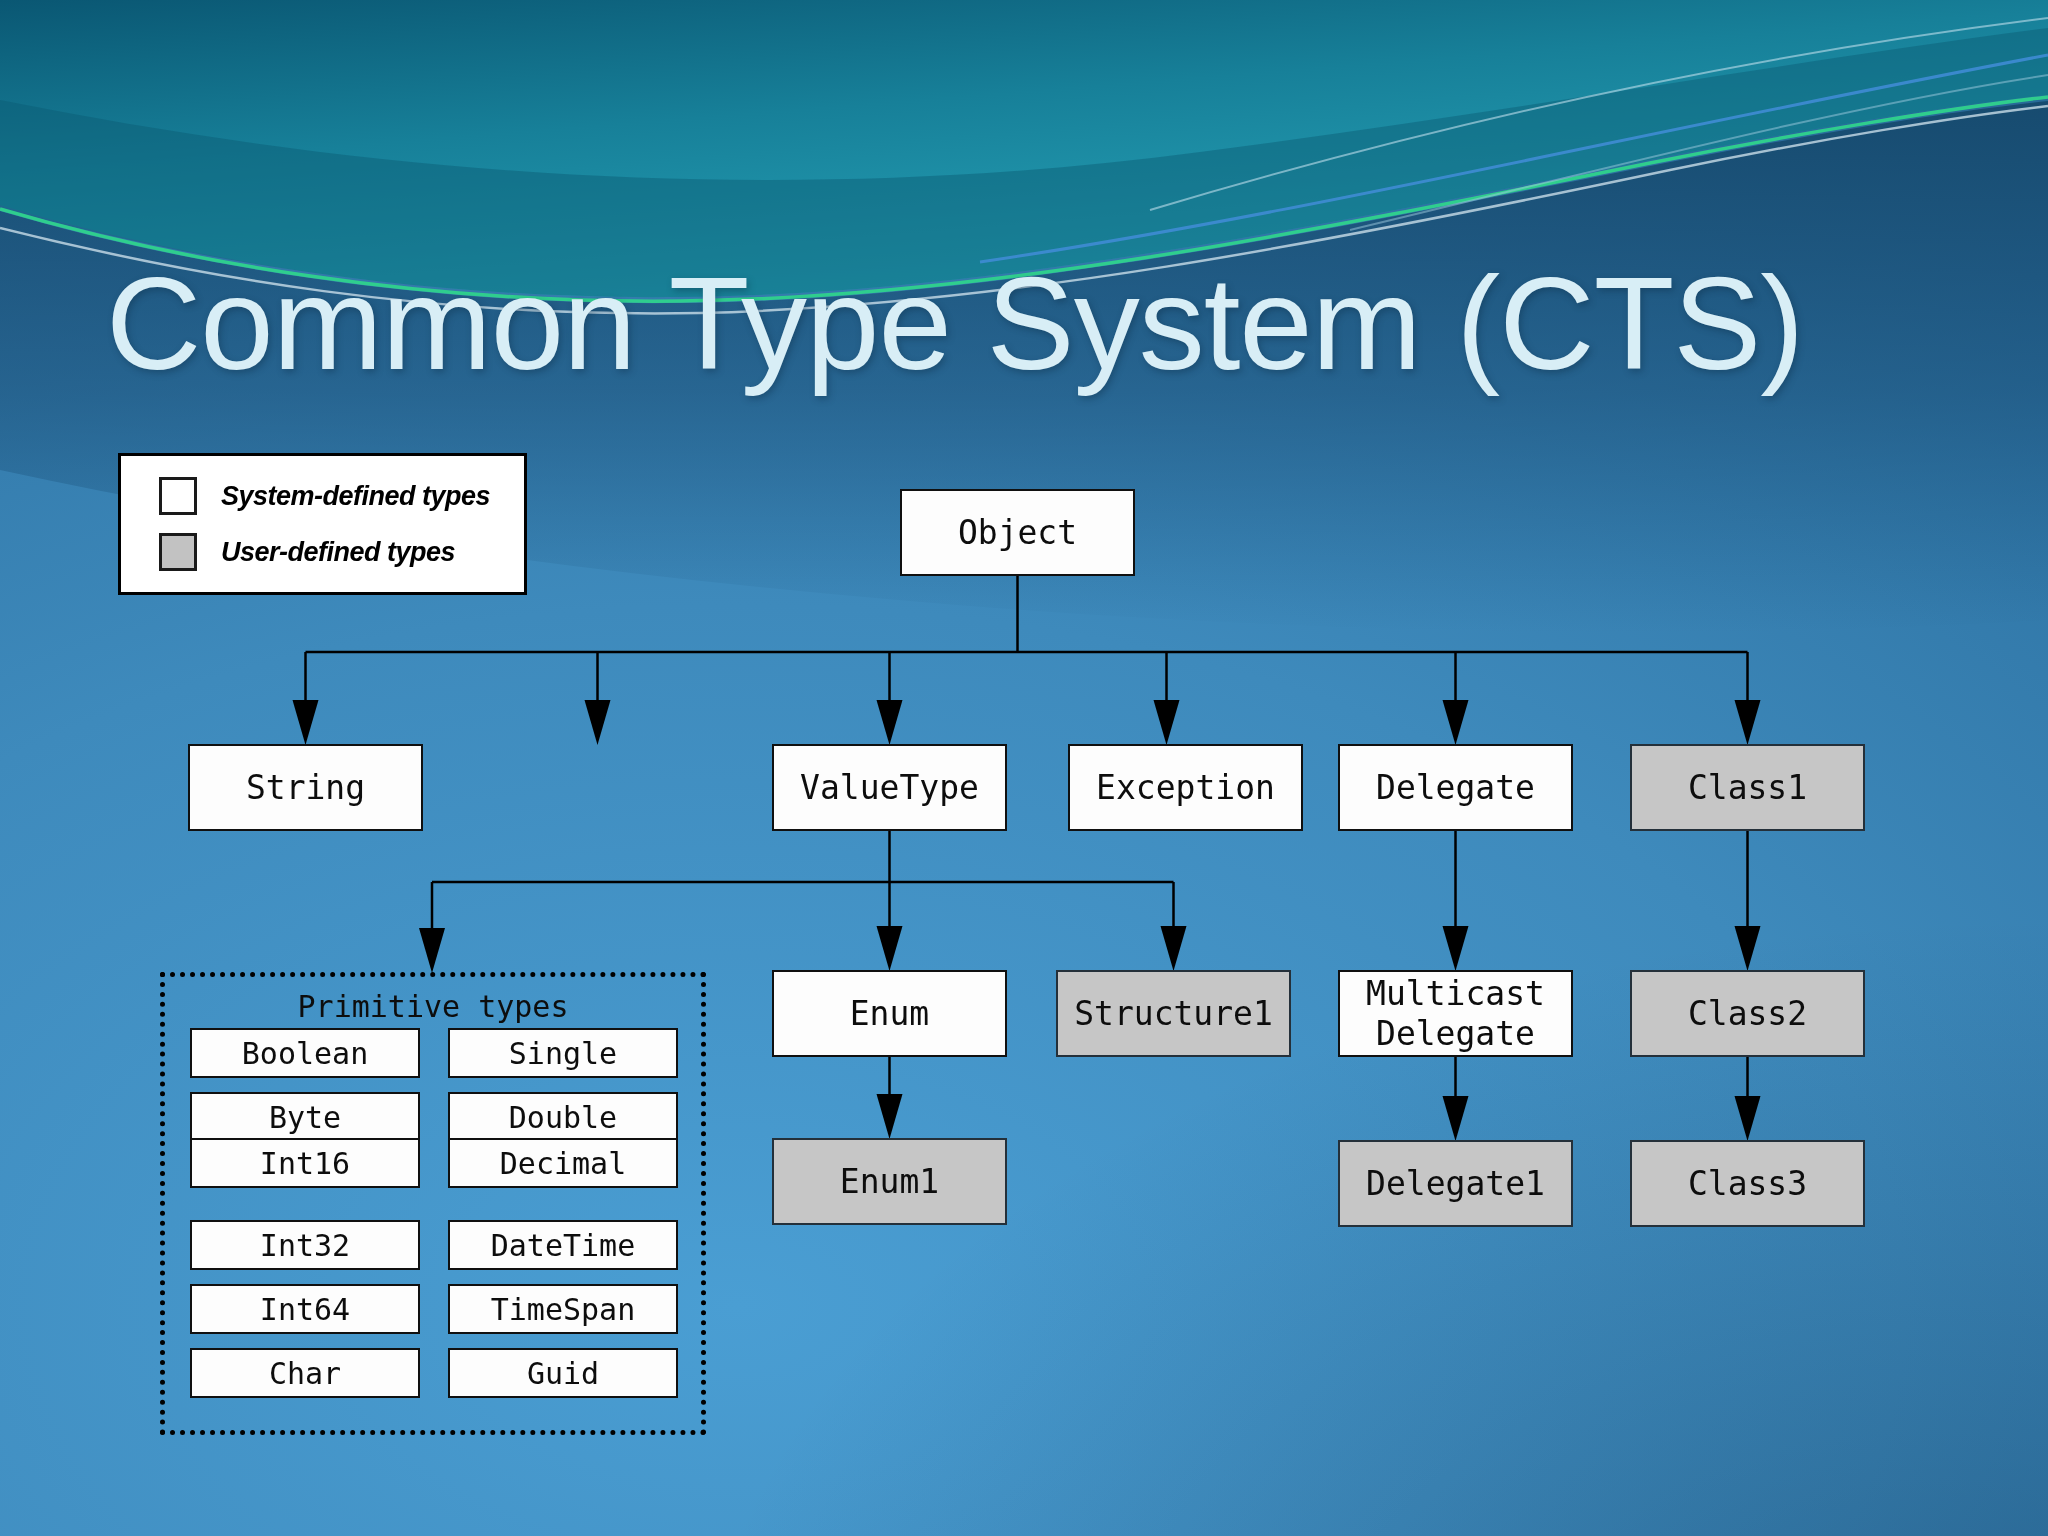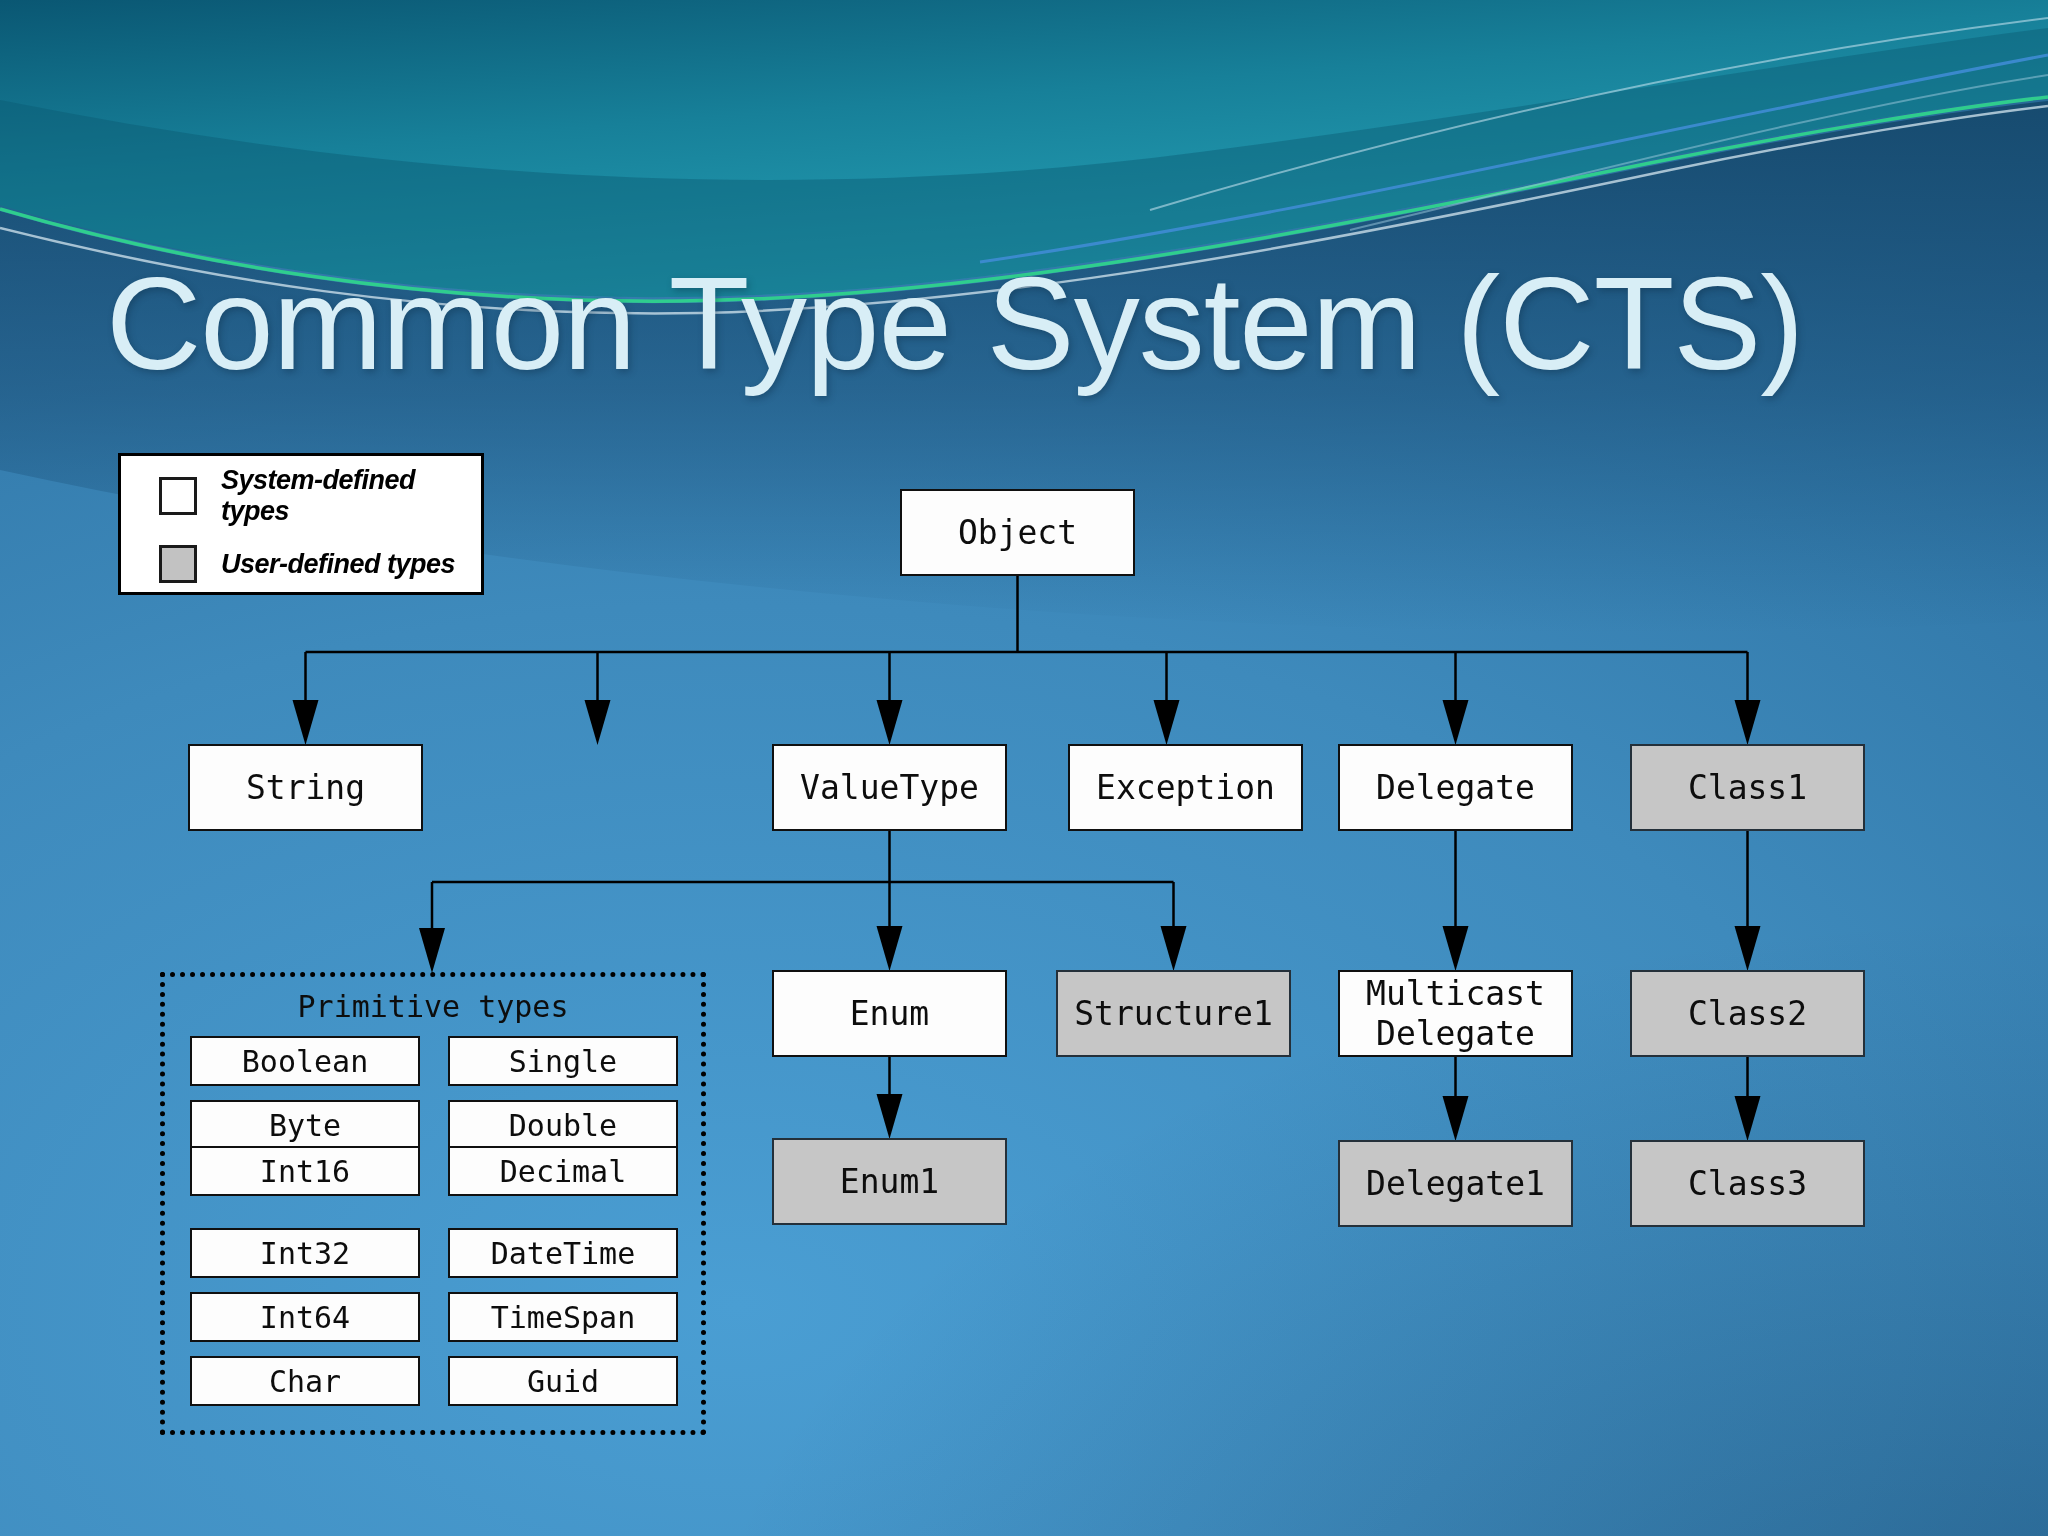--- a/index.html
+++ b/index.html
@@ -18,21 +18,21 @@
 
   .title{
     position:absolute;left:106px;top:248px;z-index:3;
     font-size:132px;font-weight:normal;letter-spacing:-1px;
     color:#d8eef6;margin:0;white-space:nowrap;
     text-shadow:2px 3px 7px rgba(8,38,60,0.35);
   }
 
   
   .legend{
-    position:absolute;left:118px;top:453px;width:366px;height:142px;z-index:3;
+    position:absolute;left:118px;top:453px;width:409px;height:142px;z-index:3;
     background:#ffffff;border:3px solid #000;box-sizing:border-box;
     display:flex;flex-direction:column;justify-content:center;gap:18px;
     padding-left:38px;
   }
   .legend-row{display:flex;align-items:center;gap:24px;}
   .swatch{width:38px;height:38px;border:3px solid #1a1a1a;box-sizing:border-box;background:#ffffff;flex:0 0 auto;}
   .swatch.user{background:#c2c2c2;}
   .legend-label{font-size:27px;font-weight:bold;font-style:italic;color:#000;letter-spacing:-0.5px;}
 
   
@@ -52,21 +52,21 @@
     border:5px dotted #000;box-sizing:border-box;
   }
   .primitive-title{
     position:absolute;left:0;top:12px;width:100%;text-align:center;
     font-family:"DejaVu Sans Mono", monospace;font-size:30px;color:#0d0d0d;
   }
   .pbox{
     position:absolute;width:230px;height:50px;box-sizing:border-box;
     background:#fdfdfd;border:2px solid #101010;
     display:flex;align-items:center;justify-content:center;
-    font-family:"DejaVu Sans Mono", monospace;font-size:30px;color:#0d0d0d;margin-top:8px;
+    font-family:"DejaVu Sans Mono", monospace;font-size:30px;color:#0d0d0d;
   }
   .pcol-l{left:25px;} .pcol-r{left:283px;}
   .prow-0{top:51px;} .prow-1{top:115px;} .prow-2{top:161px;}
   .prow-3{top:243px;} .prow-4{top:307px;} .prow-5{top:371px;}
 
   .cline{stroke:#000;stroke-width:2.5;fill:none;}
   .ahead{fill:#000;stroke:none;}
 </style>
 </head>
 <body>

